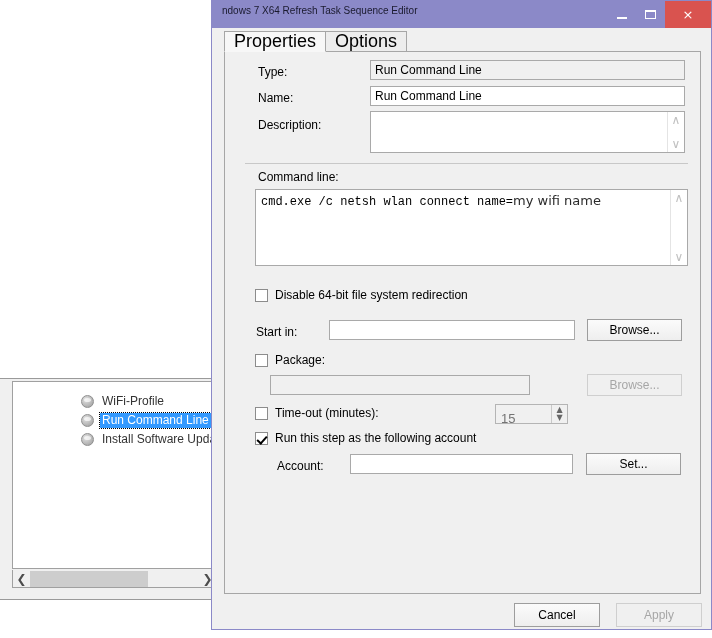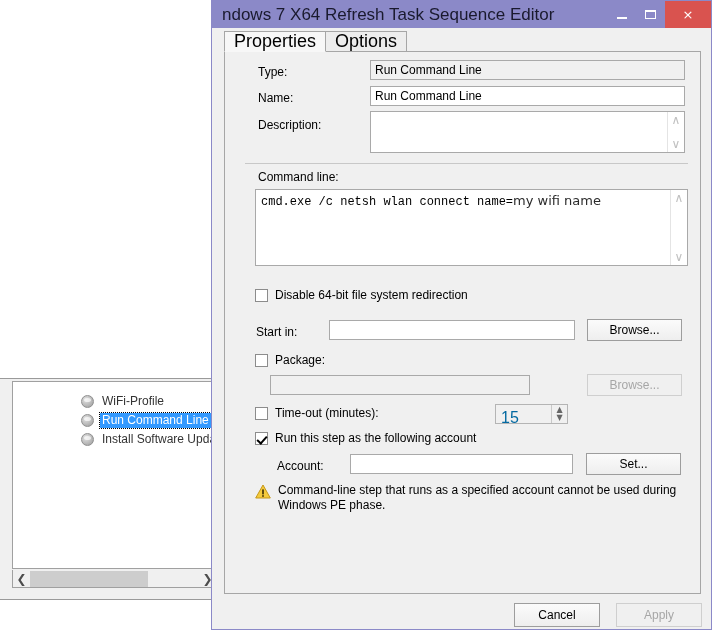--- a/index.html
+++ b/index.html
@@ -101,21 +101,21 @@
   .titlebar {
     position: relative;
     height: 27px;
     background: #8b89c8;
     display: flex;
     align-items: center;
   }
   .title-text {
     position: absolute;
     left: 10px; top: 4px;
-    font-size: 17px;
+    font-size: 10px;
     color: #1a1a2e;
     white-space: nowrap;
     font-family: "Liberation Sans", sans-serif;
   }
   .win-btns {
     position: absolute;
     right: 0; top: 0;
     display: flex;
     height: 27px;
   }
@@ -263,22 +263,22 @@
   .spin {
     position: absolute;
     background: #f0f0f0;
     border: 1px solid #b4b4b4;
     display: flex;
     align-items: center;
   }
   .spin .sval {
     flex: 1 1 auto;
     padding-left: 5px;
-    font-size: 16px;
-    color: #0369a1;
+    font-size: 13px;
+    color: #737373;
     margin-top: 8px;
   }
   .spin .sbtns {
     width: 16px; height: 100%;
     border-left: 1px solid #c8c8c8;
     display: flex;
     flex-direction: column;
     justify-content: center;
     align-items: center;
     background: #f0f0f0;
@@ -407,28 +407,20 @@
 
       <div class="cbrow" style="left:30px; top:379px;">
         <span class="cbox checked"></span>
         <span class="cbtext">Run this step as the following account</span>
       </div>
 
       <div class="lbl" style="left:52px; top:407px;">Account:</div>
       <div class="txtbox" style="left:125px; top:402px; width:223px; height:20px;"></div>
       <div class="btn" style="left:361px; top:401px; width:95px; height:22px;">Set...</div>
 
-      <div class="warnrow" style="left:30px; top:431px;">
-        <svg class="warn-icon" viewBox="0 0 16 15">
-          <polygon points="8,1 15.3,14 0.7,14" fill="#f5cb3c" stroke="#c4971a" stroke-width="1" stroke-linejoin="round"></polygon>
-          <rect x="7.2" y="5.4" width="1.6" height="5" fill="#3a2c06"></rect>
-          <rect x="7.2" y="11.2" width="1.6" height="1.6" fill="#3a2c06"></rect>
-        </svg>
-        <span class="warn-text">Command-line step that runs as a specified account cannot be used during Windows PE phase.</span>
-      </div>
 
     </div>
 
     <div class="btn" style="left:302px; top:602px; width:86px; height:24px;">Cancel</div>
     <div class="btn disabled" style="left:404px; top:602px; width:86px; height:24px;text-align:center;">Apply</div>
 
   </div>
 </div>
 
 </body></html>

